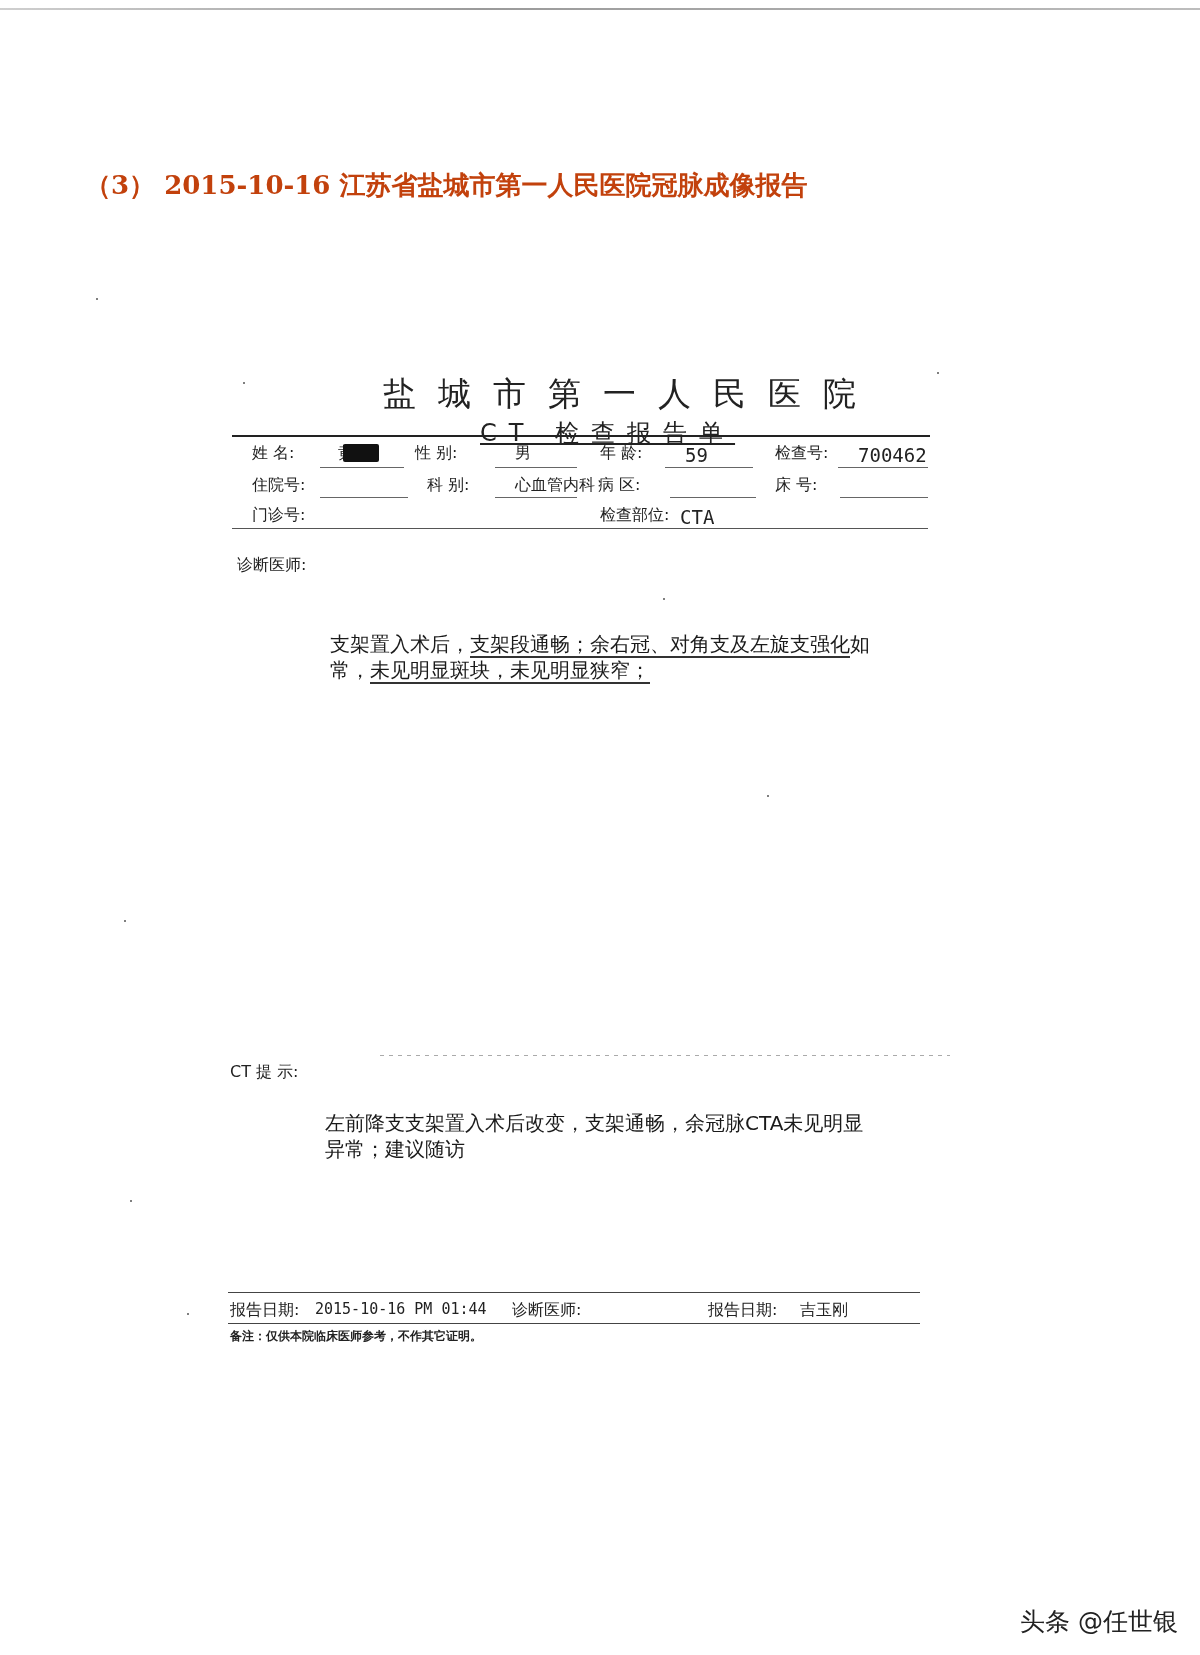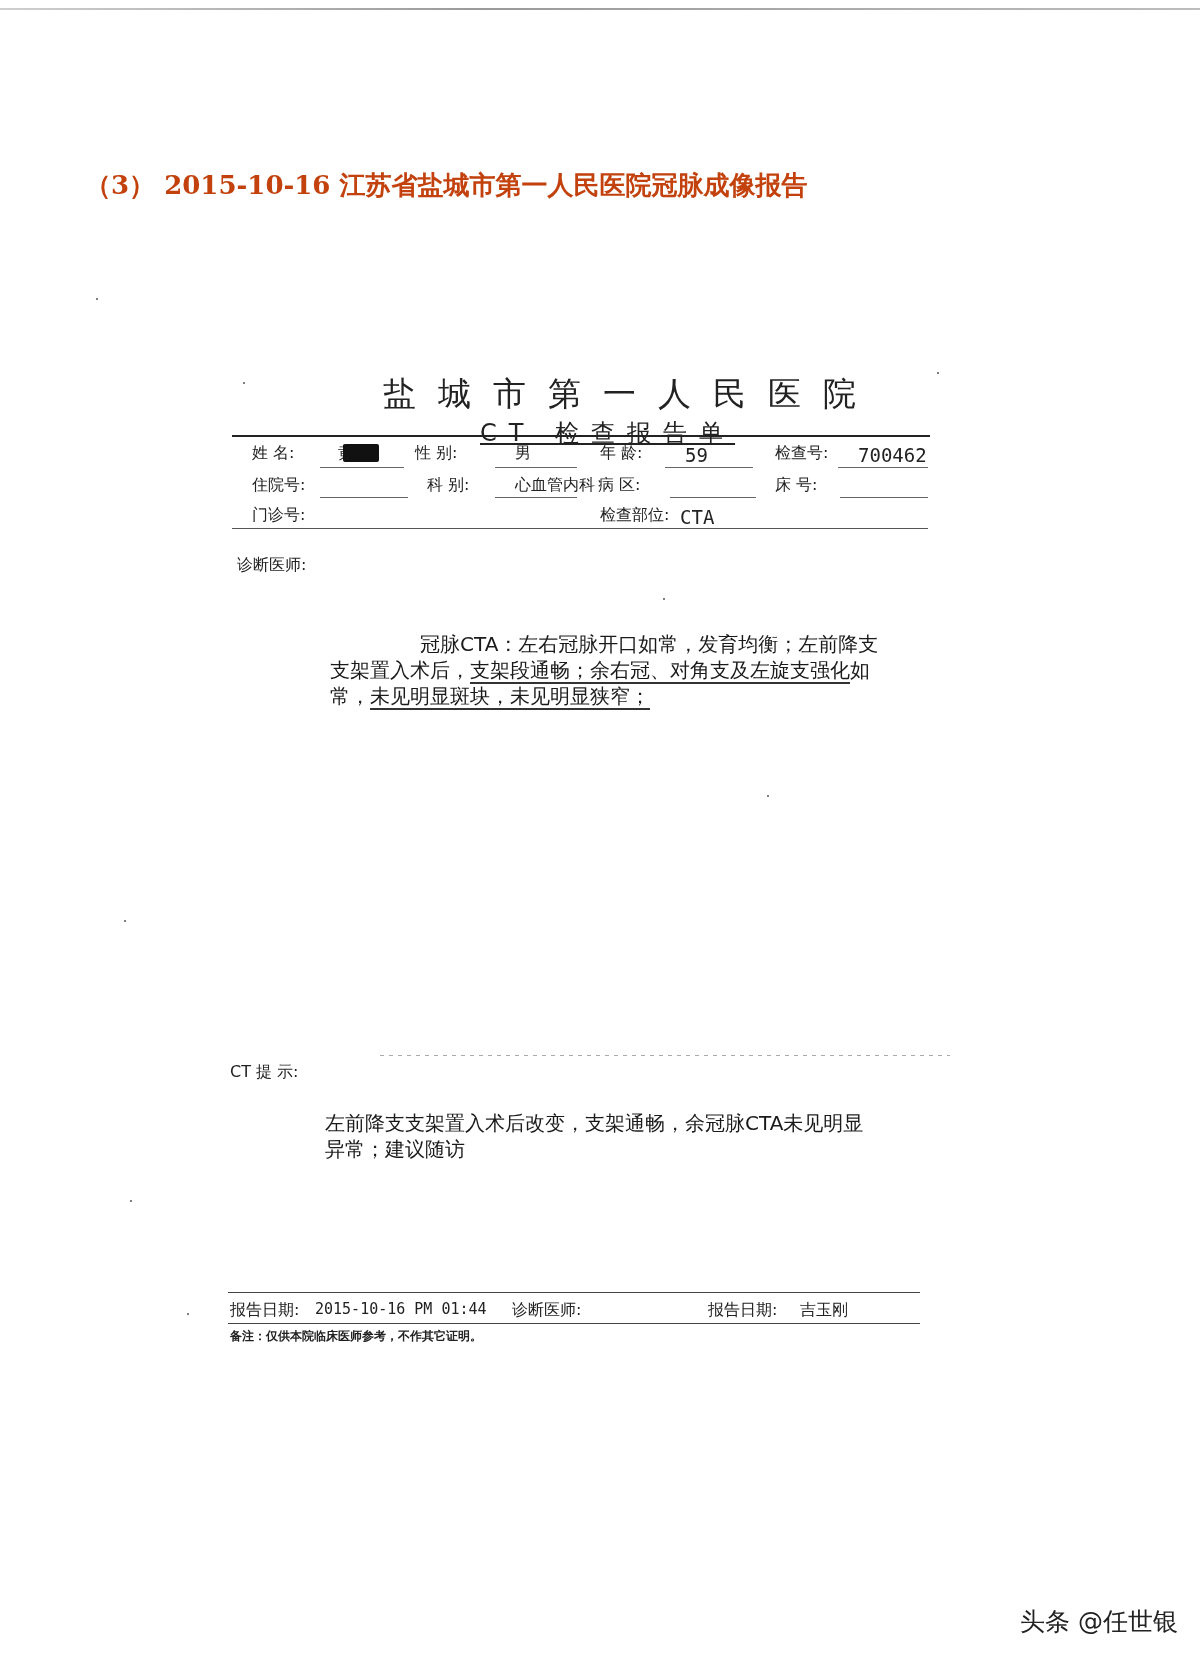--- a/index.html
+++ b/index.html
@@ -118,21 +118,20 @@
 
 <div class="field" style="left:237px; top:505px;">门诊号:</div>
 <div class="field" style="left:323px; top:505px;"></div>
 <div class="field" style="left:585px; top:505px;">检查部位:</div>
 <div class="field mono" style="left:665px; top:506px;">CTA</div>
 <div class="hline" style="left:232px; top:528px; width:696px; background:#555;"></div>
 
 <div class="section-label" style="left:237px; top:555px;">诊断医师:</div>
 
 <div class="para" style="left:330px; top:631px; width:600px;">
-  <div style="padding-left:90px;">冠脉CTA：左右冠脉开口如常，发育均衡；左前降支</div>
   <div><span>支架置入术后，</span><span class="ul">支架段通畅；余右冠、对角支及左旋支强化</span><span>如</span></div>
   <div><span>常，</span><span class="ul">未见明显斑块，未见明显狭窄；</span></div>
 </div>
 
 <div class="dashes" style="left:380px; top:1055px; width:570px;"></div>
 
 <div class="section-label" style="left:230px; top:1062px;">CT 提 示:</div>
 <div class="para" style="left:325px; top:1110px; width:620px;">
   <div>左前降支支架置入术后改变，支架通畅，余冠脉CTA未见明显</div>
   <div>异常；建议随访</div>

